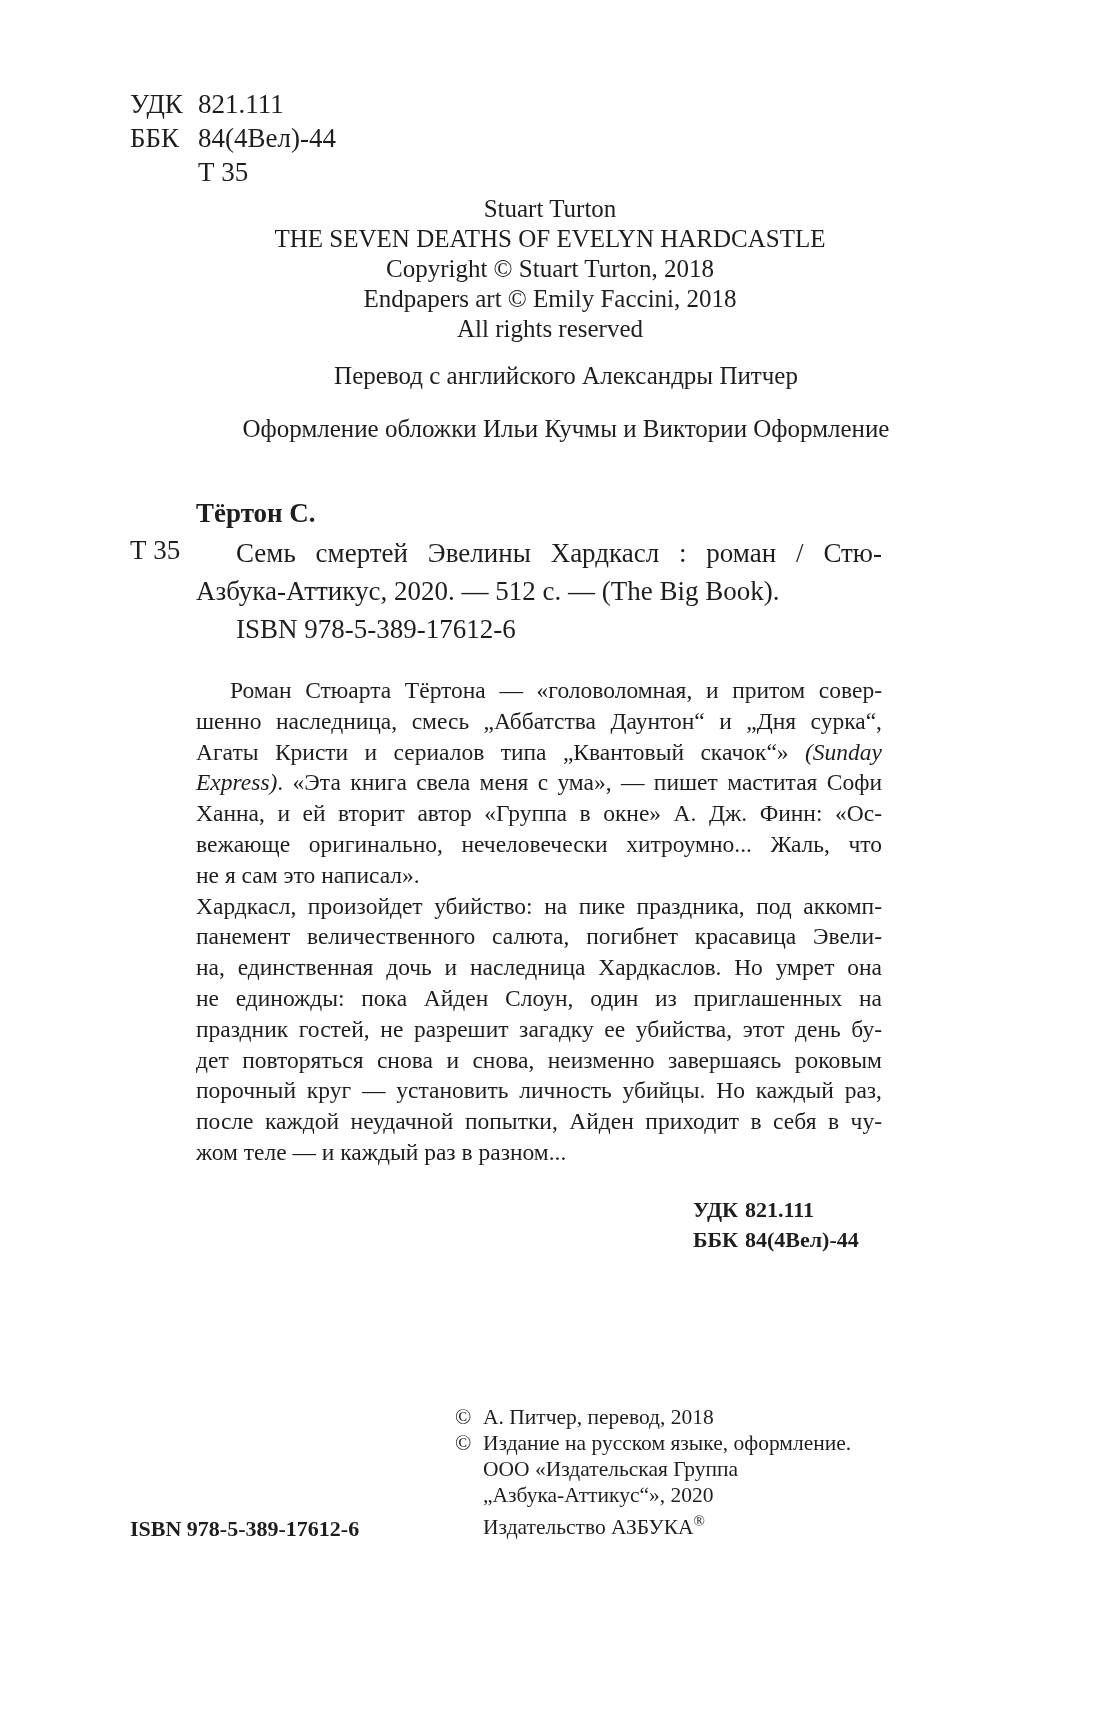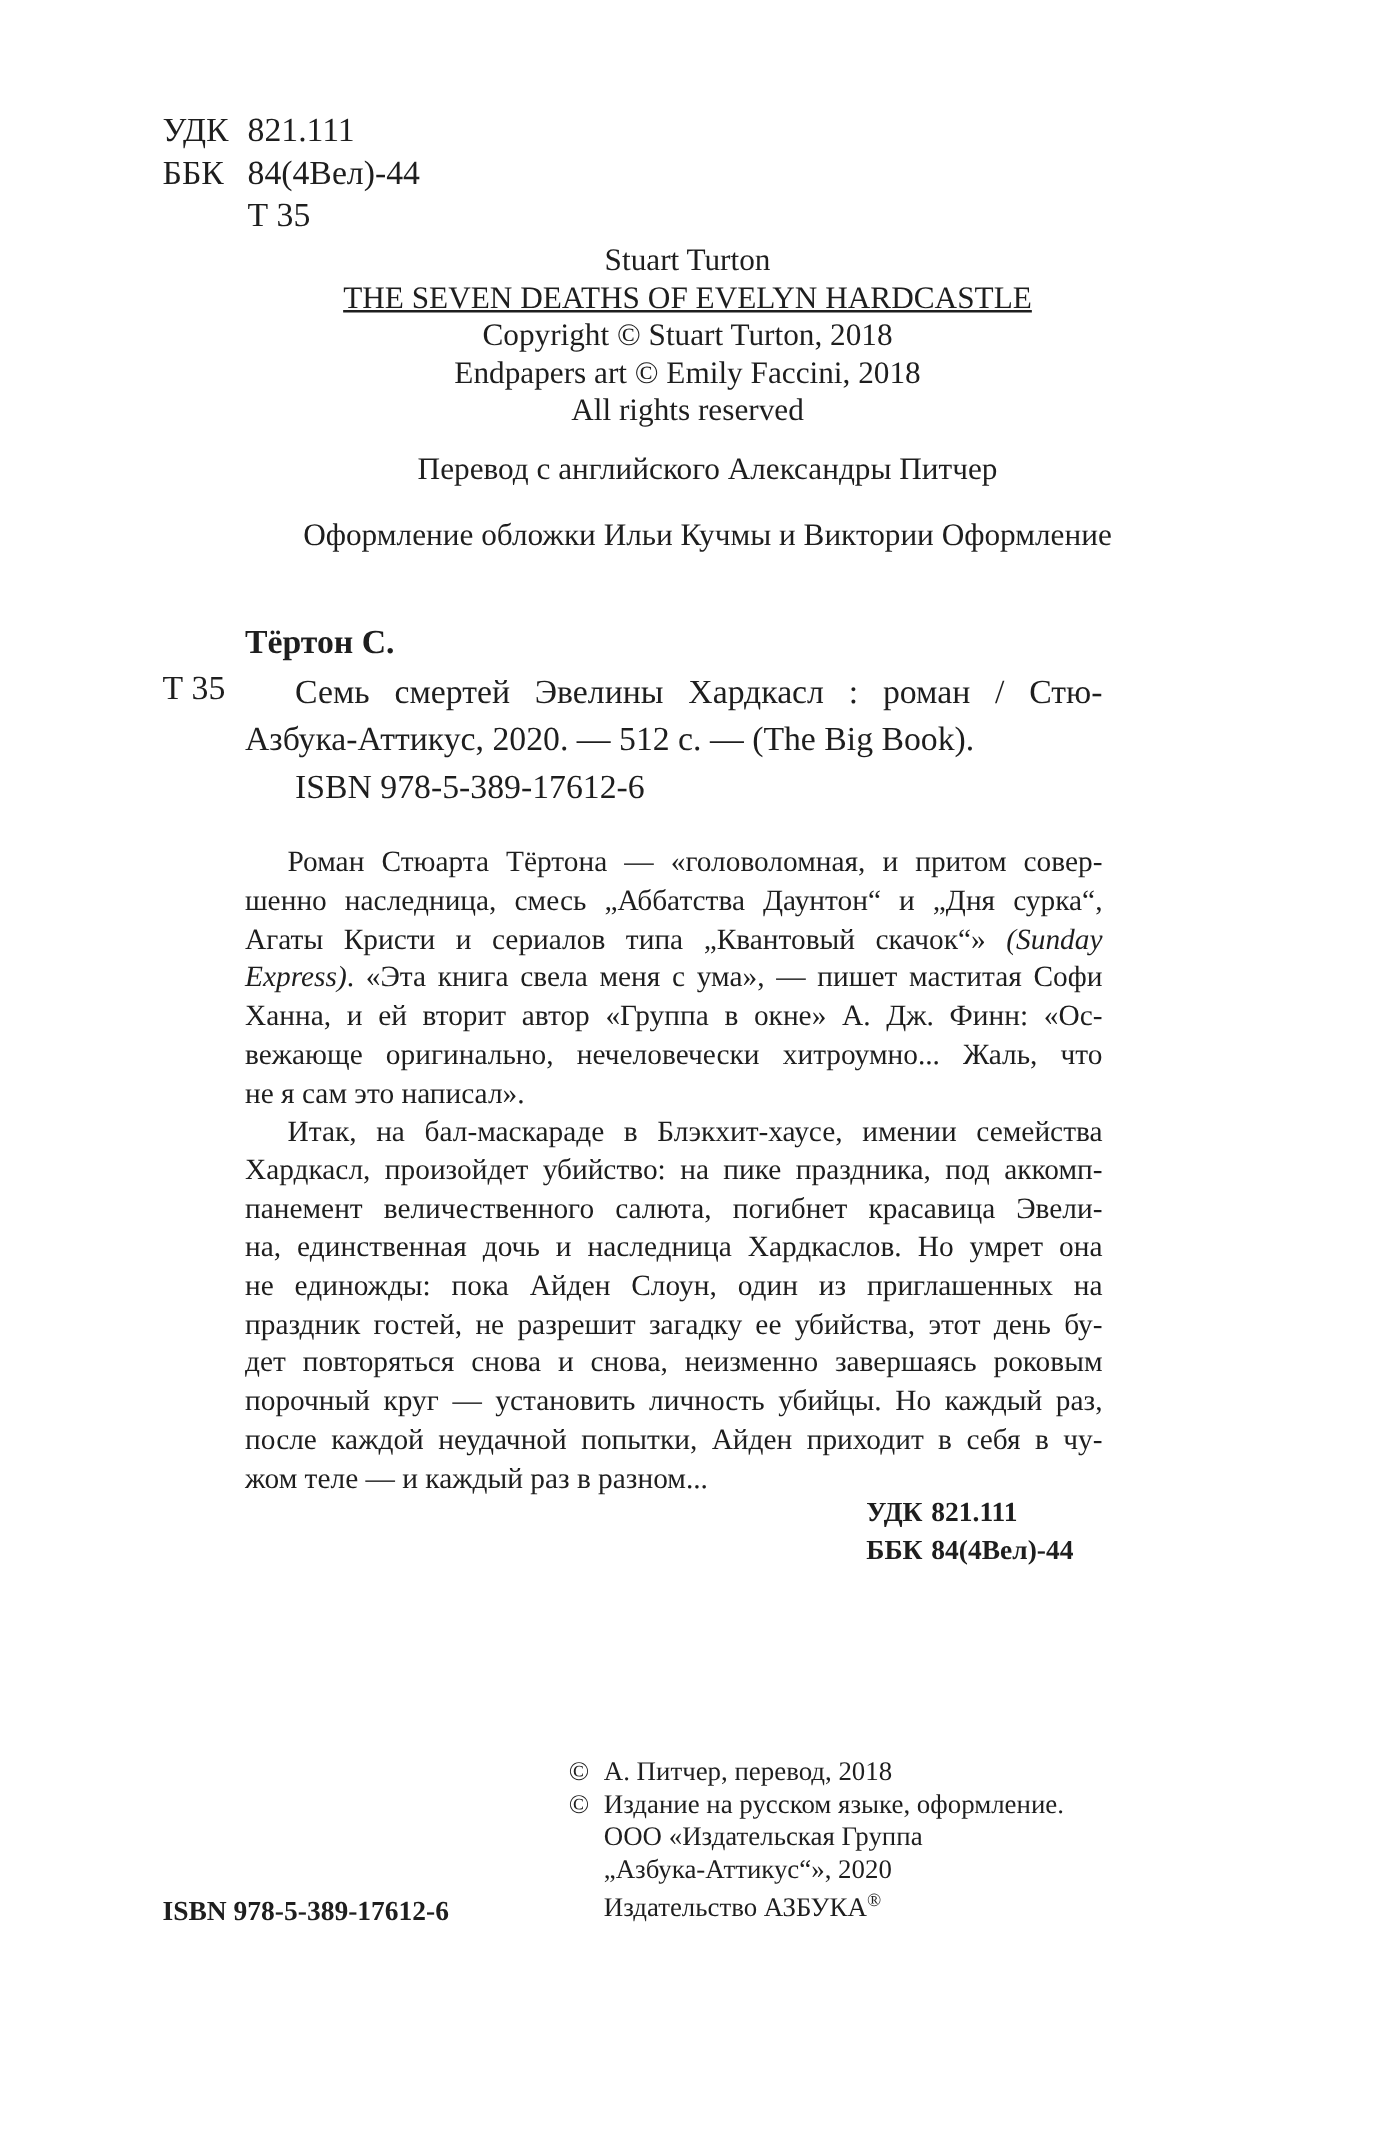--- a/index.html
+++ b/index.html
@@ -32,21 +32,21 @@
 
 <div class="abs hdr" style="top:88px;">
   <span class="k">УДК</span><span>821.111</span>
 </div>
 <div class="abs hdr" style="top:122px;">
   <span class="k">ББК</span><span>84(4Вел)-44</span>
 </div>
 <div class="abs hdr" style="top:156px; left:198px;">Т 35</div>
 
 <div class="abs center" style="top:193px;">Stuart Turton</div>
-<div class="abs center" style="top:223px;text-decoration:underline;">THE SEVEN DEATHS OF EVELYN HARDCASTLE</div>
+<div class="abs center" style="top:223px;">THE SEVEN DEATHS OF EVELYN HARDCASTLE</div>
 <div class="abs center" style="top:253px;">Copyright © Stuart Turton, 2018</div>
 <div class="abs center" style="top:283px;text-align:center;">Endpapers art © Emily Faccini, 2018</div>
 <div class="abs center" style="top:313px;">All rights reserved</div>
 
 <div class="abs cyr-center" style="top:362px;">Перевод с английского Александры Питчер</div>
 <div class="abs cyr-center" style="top:415px;">Оформление обложки Ильи Кучмы и Виктории Оформление</div>
 
 <div class="abs author">Тёртон С.</div>
 <div class="abs t35">Т 35</div>
 
@@ -60,21 +60,20 @@
   <div>
     <span class="ln ind">Роман Стюарта Тёртона — «головоломная, и притом совер-</span>
     <span class="ln">шенно наследница, смесь „Аббатства Даунтон“ и „Дня сурка“,</span>
     <span class="ln"><span>Агаты Кристи и сериалов типа „Квантовый скачок“»</span> <i>(Sunday</i></span>
     <span class="ln"><i>Express)</i><span>. «Эта книга свела меня с ума», — пишет маститая Софи</span></span>
     <span class="ln">Ханна, и ей вторит автор «Группа в окне» А. Дж. Финн: «Ос-</span>
     <span class="ln">вежающе оригинально, нечеловечески хитроумно... Жаль, что</span>
     <span class="ln last">не я сам это написал».</span>
   </div>
   <div>
-    <span class="ln ind">Итак, на бал-маскараде в Блэкхит-хаусе, имении семейства</span>
     <span class="ln">Хардкасл, произойдет убийство: на пике праздника, под аккомп-</span>
     <span class="ln">панемент величественного салюта, погибнет красавица Эвели-</span>
     <span class="ln">на, единственная дочь и наследница Хардкаслов. Но умрет она</span>
     <span class="ln">не единожды: пока Айден Слоун, один из приглашенных на</span>
     <span class="ln">праздник гостей, не разрешит загадку ее убийства, этот день бу-</span>
     <span class="ln">дет повторяться снова и снова, неизменно завершаясь роковым</span>
     <span class="ln">порочный круг — установить личность убийцы. Но каждый раз,</span>
     <span class="ln">после каждой неудачной попытки, Айден приходит в себя в чу-</span>
     <span class="ln last">жом теле — и каждый раз в разном...</span>
   </div>

